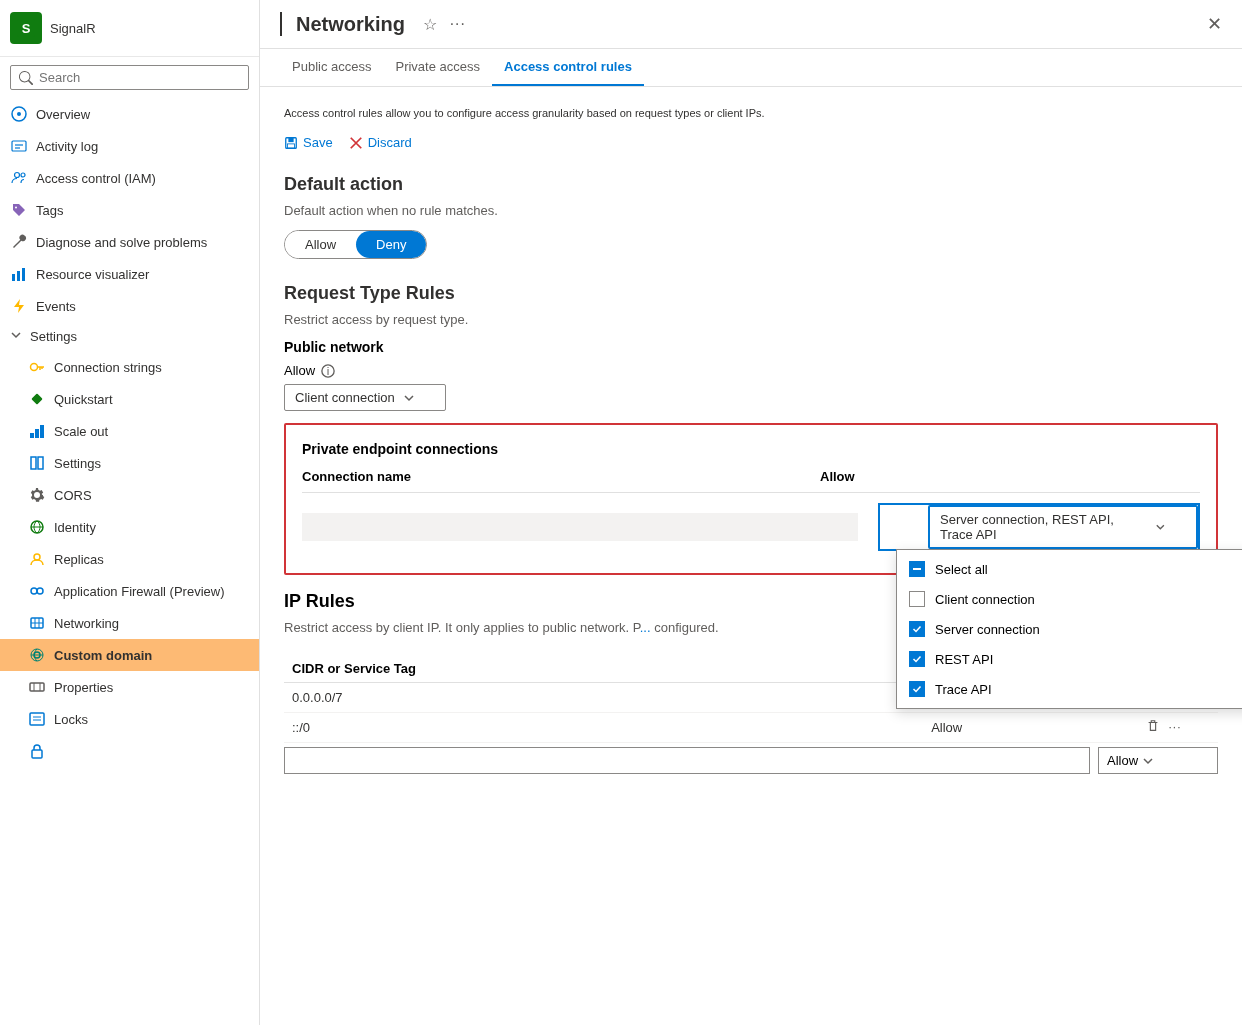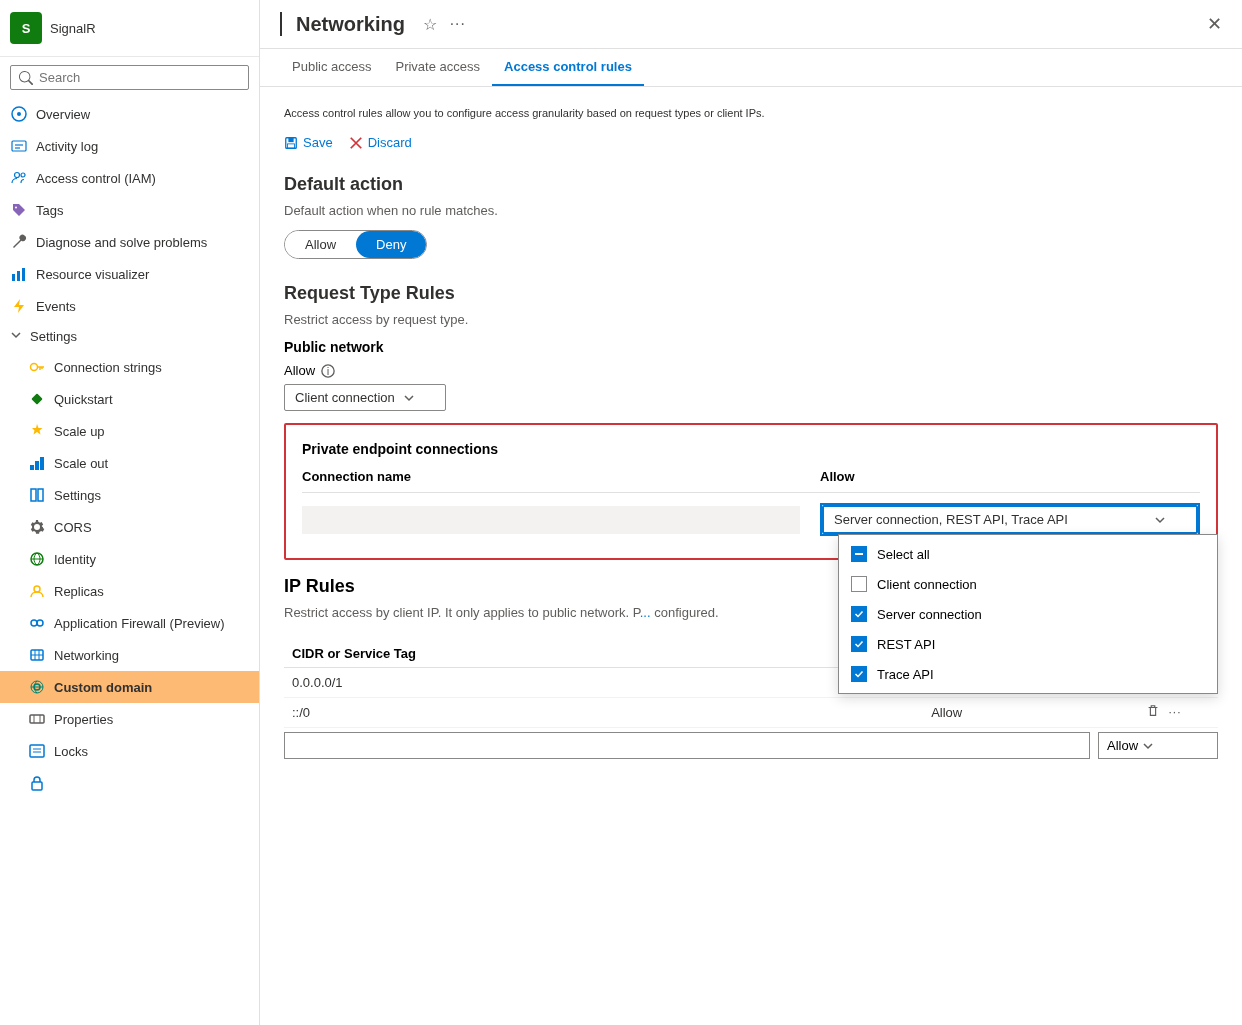--- a/index.html
+++ b/index.html
@@ -381,28 +381,20 @@
       </span>
       <span>Connection strings</span>
     </div>
     <div class="nav-item nav-sub">
       <span class="icon">
         <svg width="16" height="16" viewBox="0 0 16 16">
             <rect x="4" y="4" width="8" height="8" rx="1" fill="#107c10" transform="rotate(45 8 8)"></rect>
           </svg>
       </span>
       <span>Quickstart</span>
-    </div>
-    <div class="nav-item nav-sub">
-      <span class="icon">
-        <svg width="16" height="16" viewBox="0 0 16 16">
-            <path d="M8 1l1.5 4h4l-3 2.5 1 4L8 9 4.5 11.5l1-4L3 5h4z" fill="#ffb900"></path>
-          </svg>
-      </span>
-      <span>Scale up</span>
     </div>
     <div class="nav-item nav-sub">
       <span class="icon">
         <svg width="16" height="16" viewBox="0 0 16 16">
             <rect x="1" y="10" width="4" height="5" fill="#0078d4"></rect>
             <rect x="6" y="6" width="4" height="9" fill="#0078d4"></rect>
             <rect x="11" y="2" width="4" height="13" fill="#0078d4"></rect>
           </svg>
       </span>
       <span>Scale out</span>
@@ -578,21 +570,21 @@
     </div>
 
     <div class="section-box">
       <div class="section-box-title">Private endpoint connections</div>
       <div class="table-header">
         <div class="col-name">Connection name</div>
         <div class="col-allow">Allow</div>
       </div>
       <div class="table-row-data">
         <div class="col-name"></div>
-        <div style="width:380px; position:relative;" class="dropdown-open">
+        <div style="width:322px; position:relative;padding-left:48px;" class="dropdown-open">
           <div class="select-box" style="border:2px solid #0078d4;">
             <span>Server connection, REST API, Trace API</span>
             <svg width="12" height="12" viewBox="0 0 12 12">
                 <path d="M2 4l4 4 4-4" stroke="#605e5c" stroke-width="1.5" fill="none"></path>
               </svg>
           </div>
 
           <div class="dropdown-list">
 
             <div class="dropdown-item">
@@ -648,21 +640,21 @@
       <table class="ip-table">
         <thead>
           <tr>
             <th>CIDR or Service Tag</th>
             <th>Ac</th>
             <th style="width:80px;"></th>
           </tr>
         </thead>
         <tbody>
           <tr>
-            <td>0.0.0.0/1</td>
+            <td>0.0.0.0/7</td>
             <td>Allow</td>
             <td>
               <div class="action-icons">
                 <span title="Delete">
                   <svg width="14" height="14" viewBox="0 0 16 16" fill="#605e5c">
                       <path d="M3 4h10M6 4V2h4v2M5 4v9h6V4" fill="none" stroke="#605e5c" stroke-width="1.3"></path>
                     </svg>
                 </span>
                 <span>···</span>
               </div>

